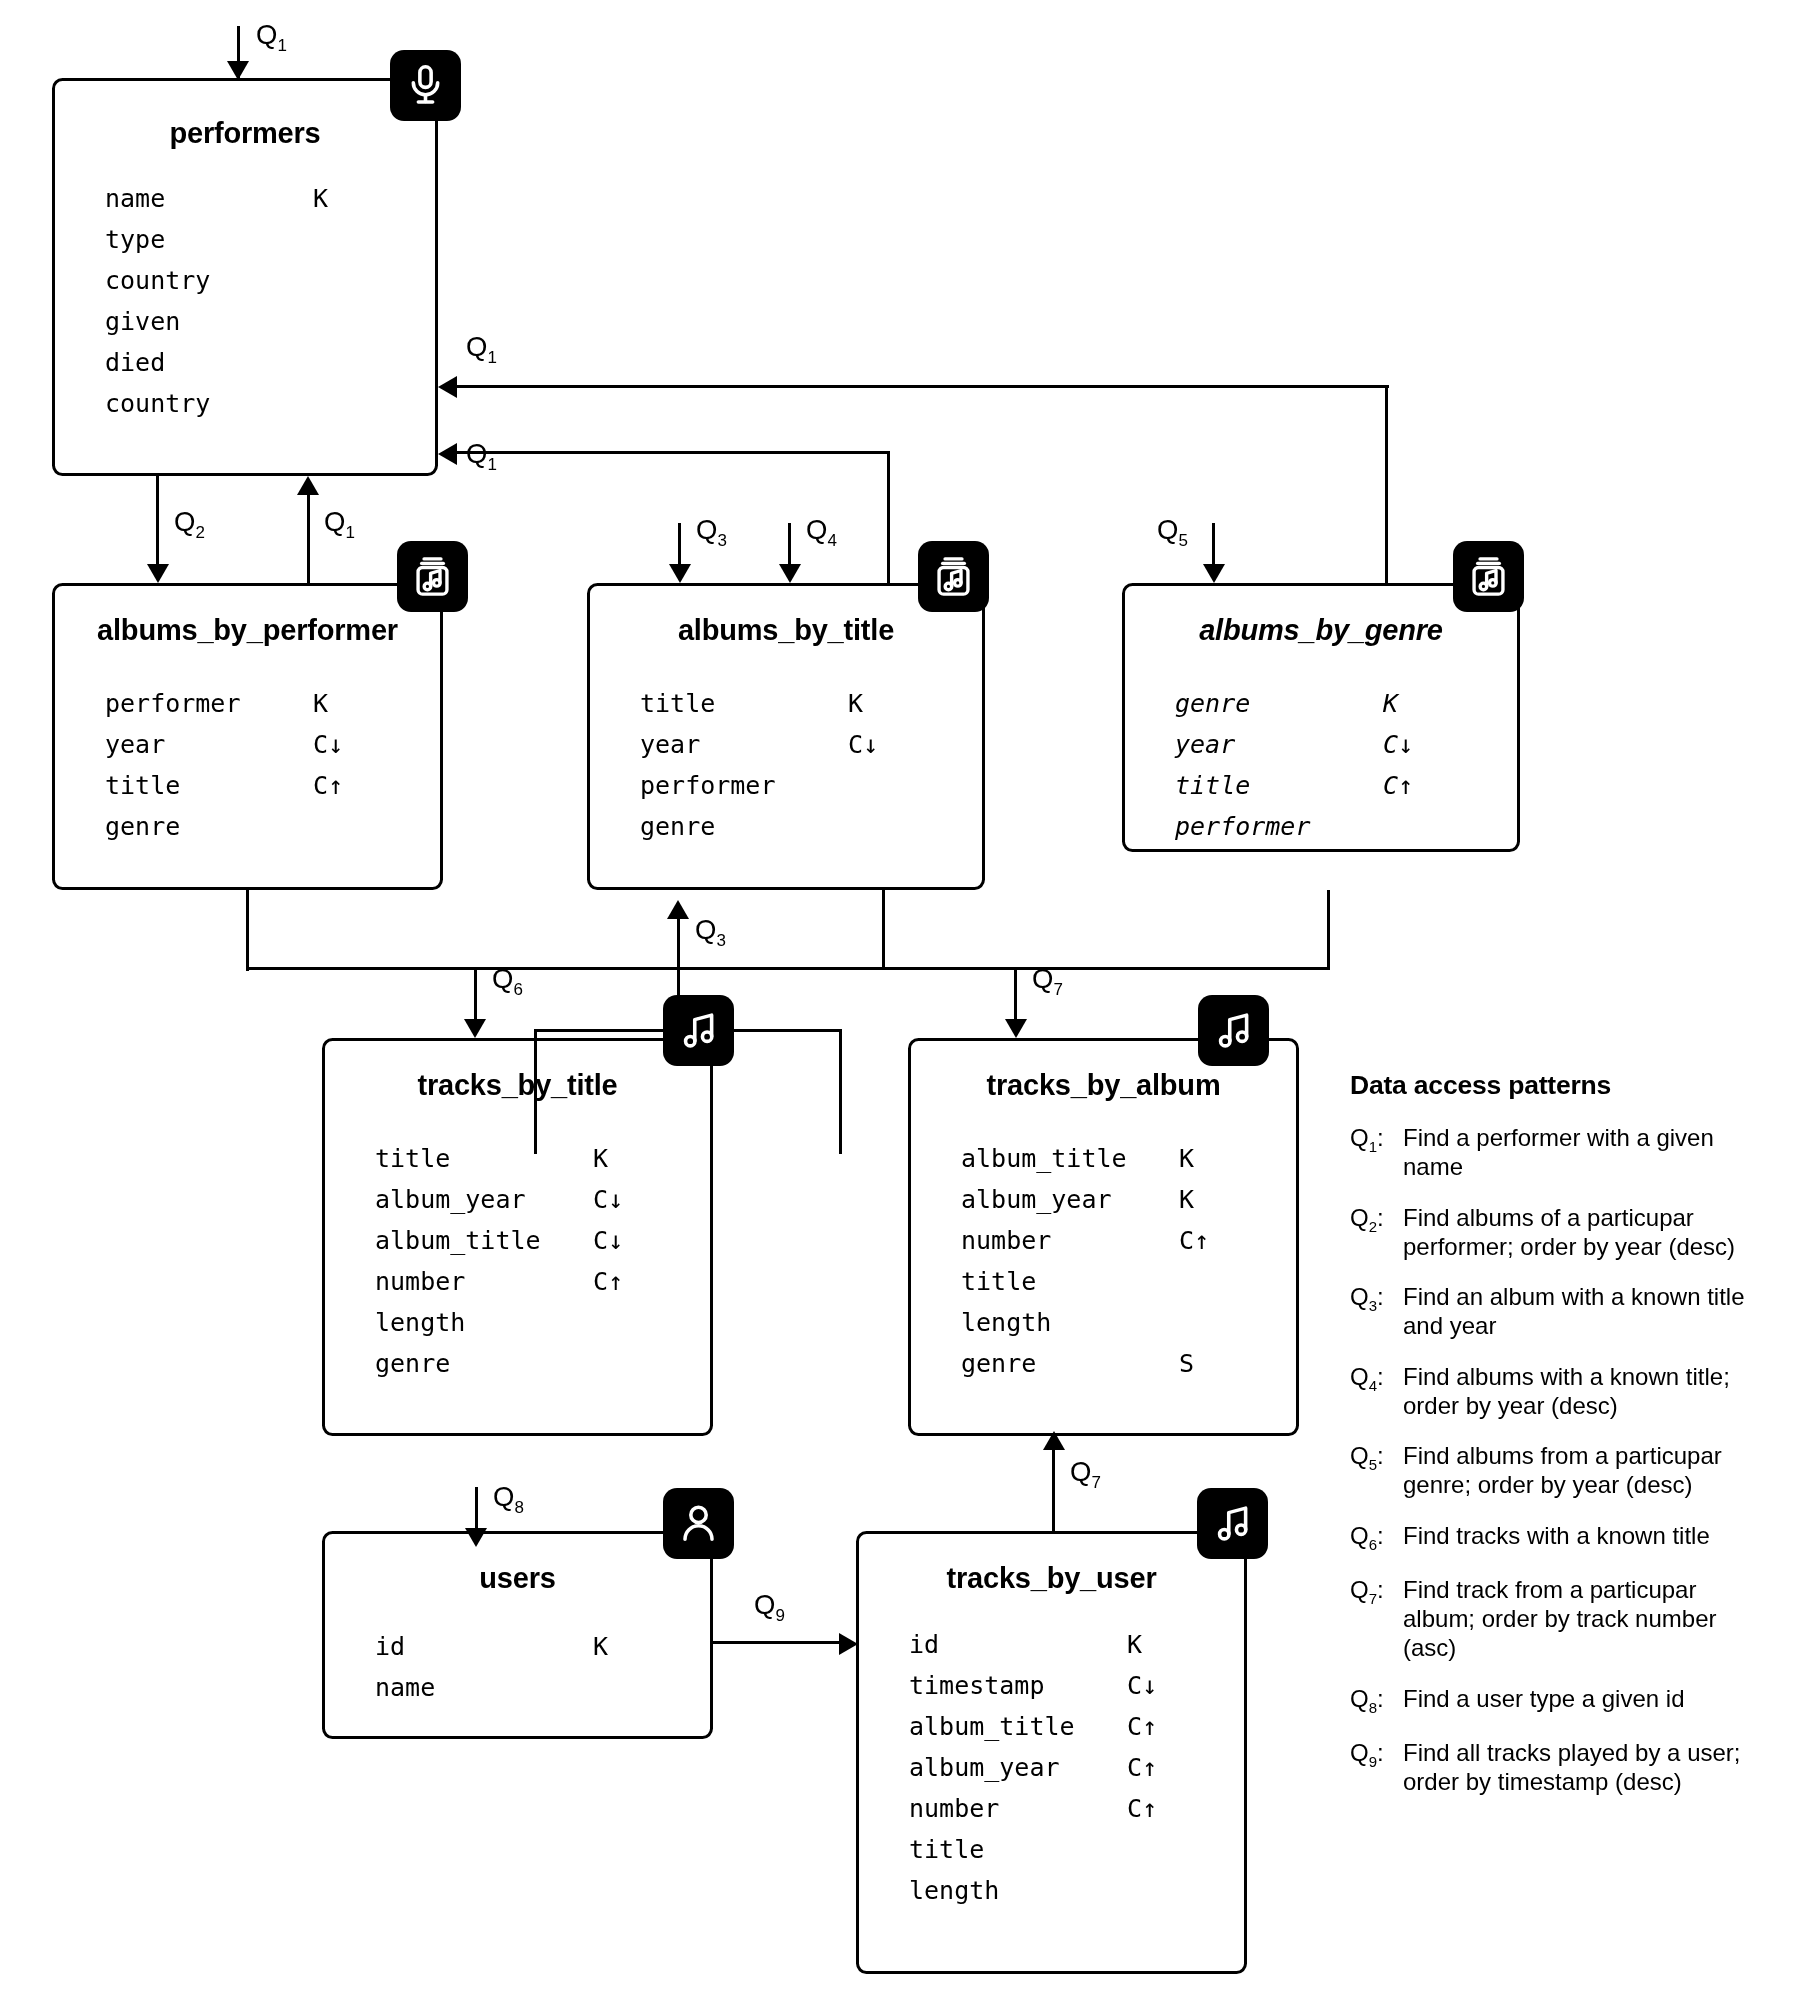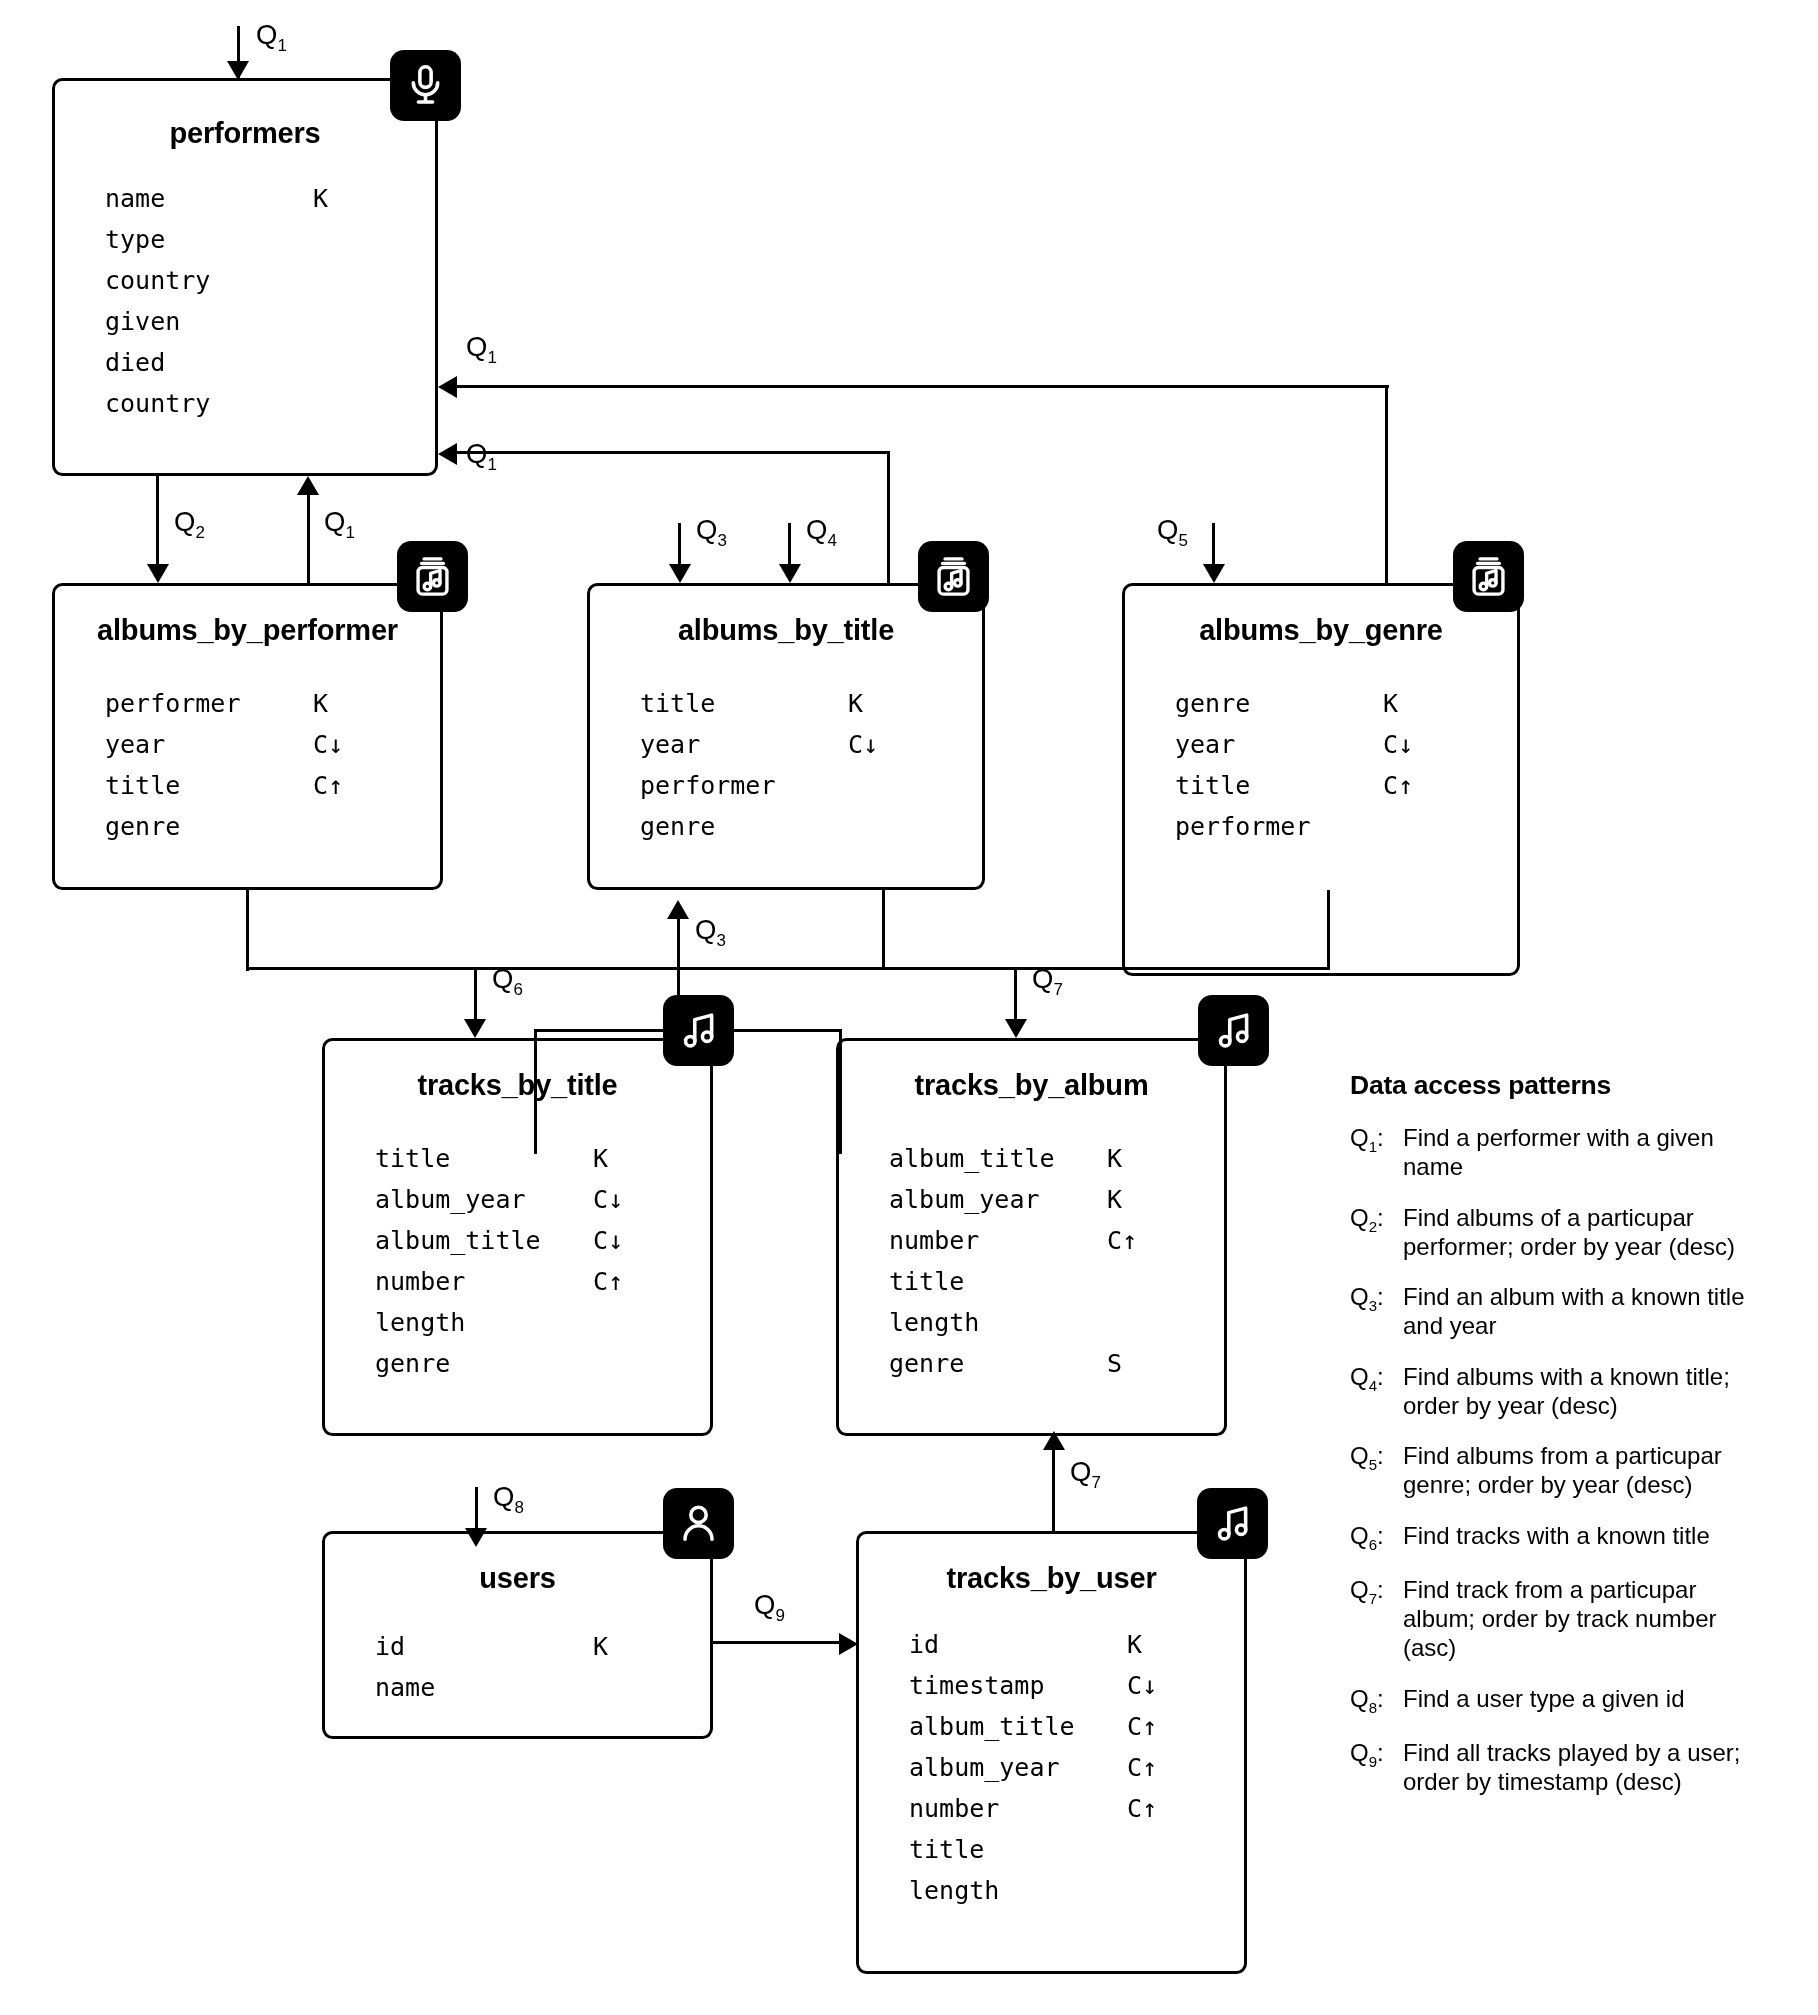--- a/index.html
+++ b/index.html
@@ -210,21 +210,21 @@
     <svg viewBox="0 0 24 24" fill="none" stroke="#fff" stroke-width="1.8" stroke-linecap="round" stroke-linejoin="round">
       <line x1="7.5" y1="2.6" x2="16.5" y2="2.6"></line>
       <line x1="6.2" y1="5.0" x2="17.8" y2="5.0"></line>
       <rect x="4.3" y="7.2" width="15.4" height="14.2" rx="2.4"></rect>
       <path d="M11 17.2V10.3l5-1.5v6.4"></path>
       <circle cx="9.3" cy="17.3" r="1.75"></circle>
       <circle cx="14.3" cy="15.4" r="1.75"></circle>
     </svg>
   </div>
 
-  <div class="tbl" style="left:1122px;top:583px;width:398px;height:393px;">
+  <div class="tbl" style="left:1122px;top:583px;width:398px;height:269px;font-style:italic;">
     <div class="tbl-title" style="top:28px;">albums_by_genre</div>
     <div class="cols" style="top:97px;left:50px;right:33px;">
       <div class="col">
           <span class="cname">genre</span>
           <span class="ckey" style="left:208px;">K</span>
         </div>
       <div class="col">
           <span class="cname">year</span>
           <span class="ckey" style="left:208px;">C↓</span>
         </div>
@@ -279,21 +279,21 @@
     </div>
   </div>
   <div class="badge" style="left:663px;top:995px;">
     <svg viewBox="0 0 24 24" fill="none" stroke="#fff" stroke-width="1.9" stroke-linecap="round" stroke-linejoin="round">
       <path d="M10 17.5V6.2l9-2.4v11.3"></path>
       <circle cx="7.6" cy="17.7" r="2.5"></circle>
       <circle cx="16.6" cy="15.3" r="2.5"></circle>
     </svg>
   </div>
 
-  <div class="tbl" style="left:836px;top:1038px;width:391px;height:398px;">
+  <div class="tbl" style="left:908px;top:1038px;width:391px;height:398px;">
     <div class="tbl-title" style="top:28px;">tracks_by_album</div>
     <div class="cols" style="top:97px;left:50px;right:33px;">
       <div class="col">
           <span class="cname">album_title</span>
           <span class="ckey" style="left:218px;">K</span>
         </div>
       <div class="col">
           <span class="cname">album_year</span>
           <span class="ckey" style="left:218px;">K</span>
         </div>

